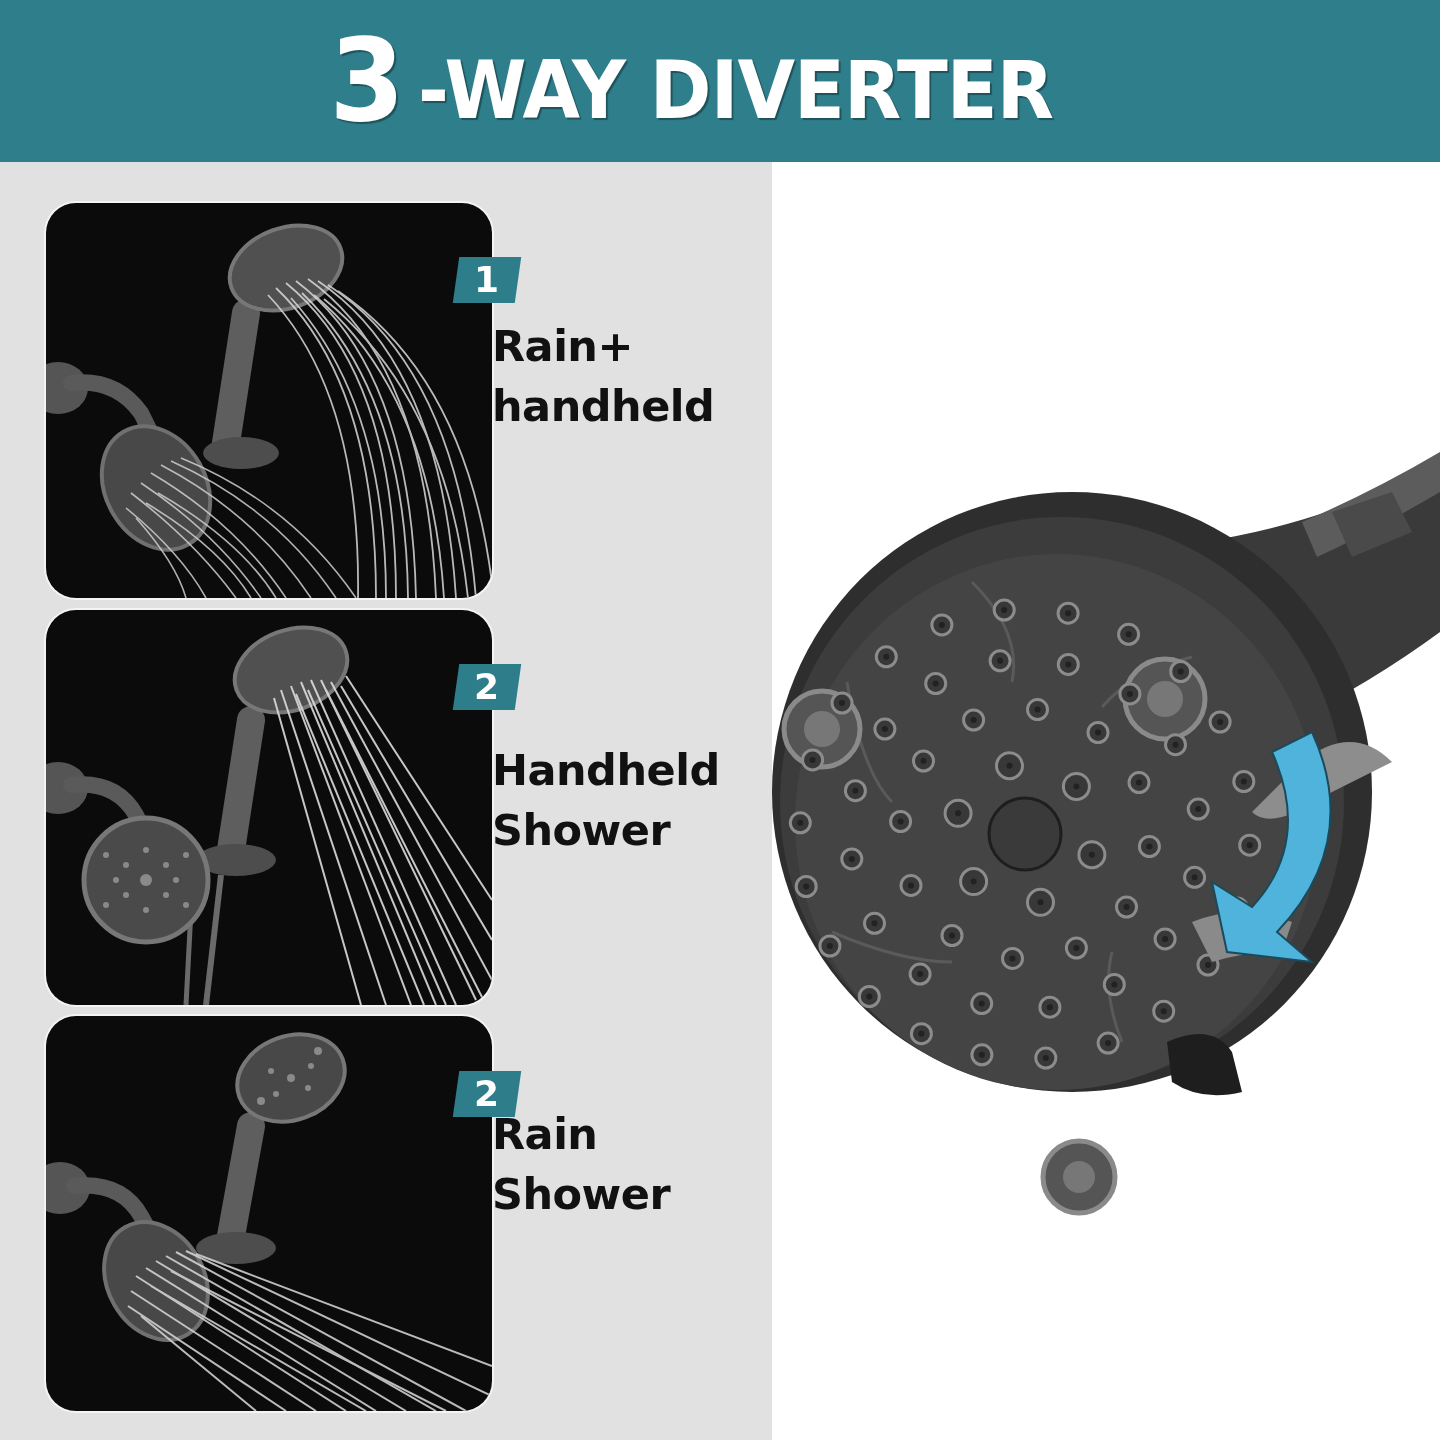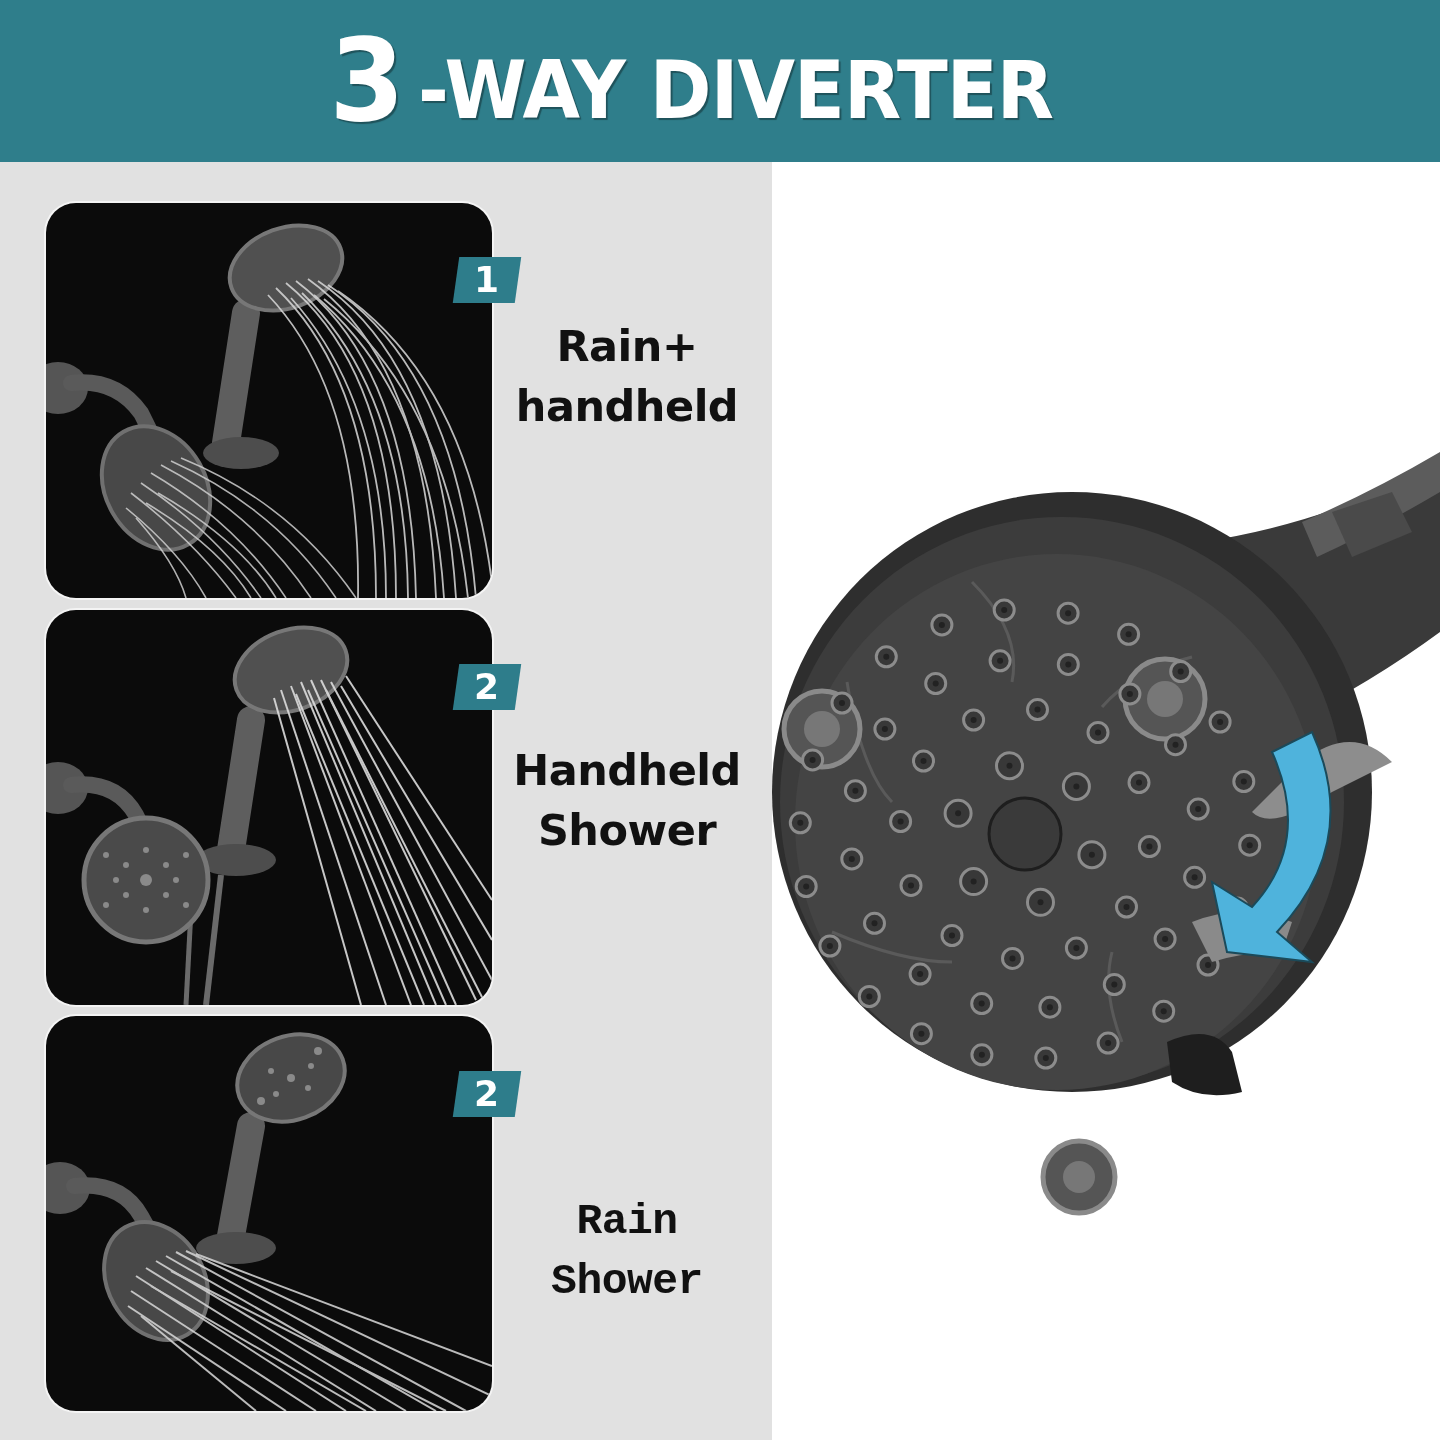--- a/index.html
+++ b/index.html
@@ -35,21 +35,21 @@
     position: absolute; width: 62px; height: 46px;
     background: #2e7d8b;
     transform: skewX(-8deg);
     display: flex; align-items: center; justify-content: center;
   }
   .badge span {
     transform: skewX(8deg);
     color: #ffffff; font-weight: bold; font-size: 36px; line-height: 1;
   }
   .mode-label {
-    position: absolute; width: 270px; text-align: center;
+    position: absolute; width: 270px; text-align: left;
     font-weight: bold; font-size: 43px; line-height: 60px; color: #111111;
     letter-spacing: -0.5px;
   }
   .hero {
     position: absolute; left: 772px; top: 162px; width: 668px; height: 1278px;
   }
   .hero svg { position: absolute; left: 0; top: 0; }
 </style>
 </head>
 <body>
@@ -196,21 +196,21 @@
         <path d="M95 300 L210 395"></path>
       <path d="M150 238 L446 350"></path>
         <path d="M105 270 L320 395"></path>
         <path d="M125 255 L400 395"></path>
     </g>
   </svg>
 </div>
 <div class="badge" style="left:456px; top:1071px;">
   <span>2</span>
 </div>
-<div class="mode-label" style="left:492px; top:1192px;font-family:Liberation Mono, monospace;">
+<div class="mode-label" style="left:492px; top:1104px;">
   <div>Rain</div>
   <div>Shower</div>
 </div>
 
 <div class="hero">
   <svg width="668" height="1278" viewBox="0 0 668 1278">
 
     <path d="M430 380 Q560 360 668 300 L668 470 Q600 520 520 560 Z" fill="#3a3a3a"></path>
     <path d="M530 360 Q600 330 668 290 L668 330 Q600 370 545 395 Z" fill="#5c5c5c"></path>
     <path d="M560 350 L620 330 L640 370 L580 395 Z" fill="#4a4a4a"></path>

